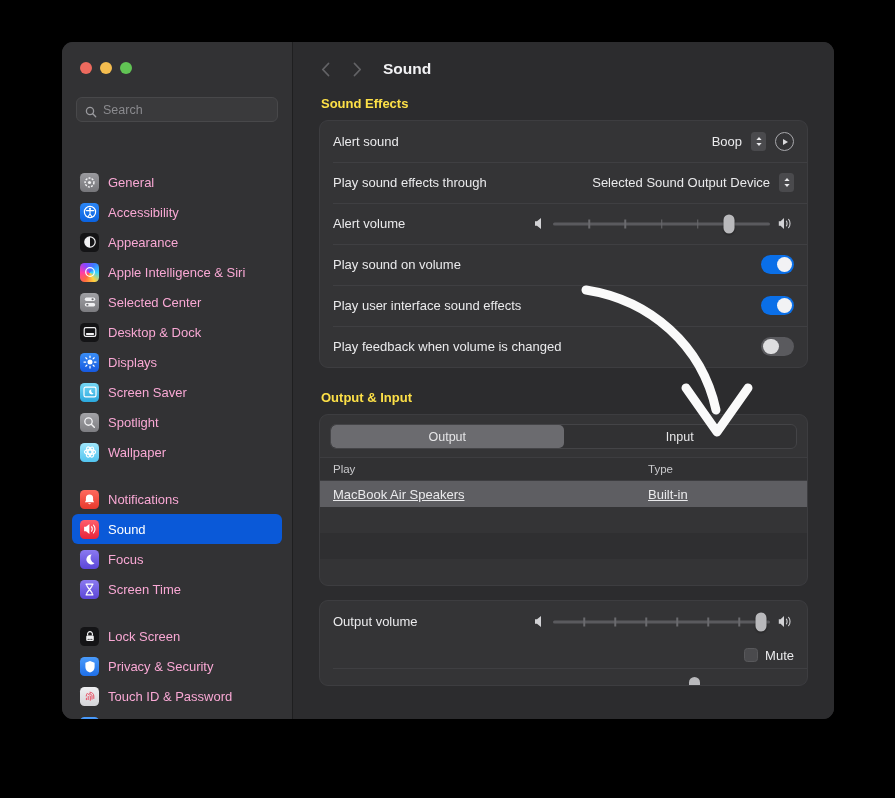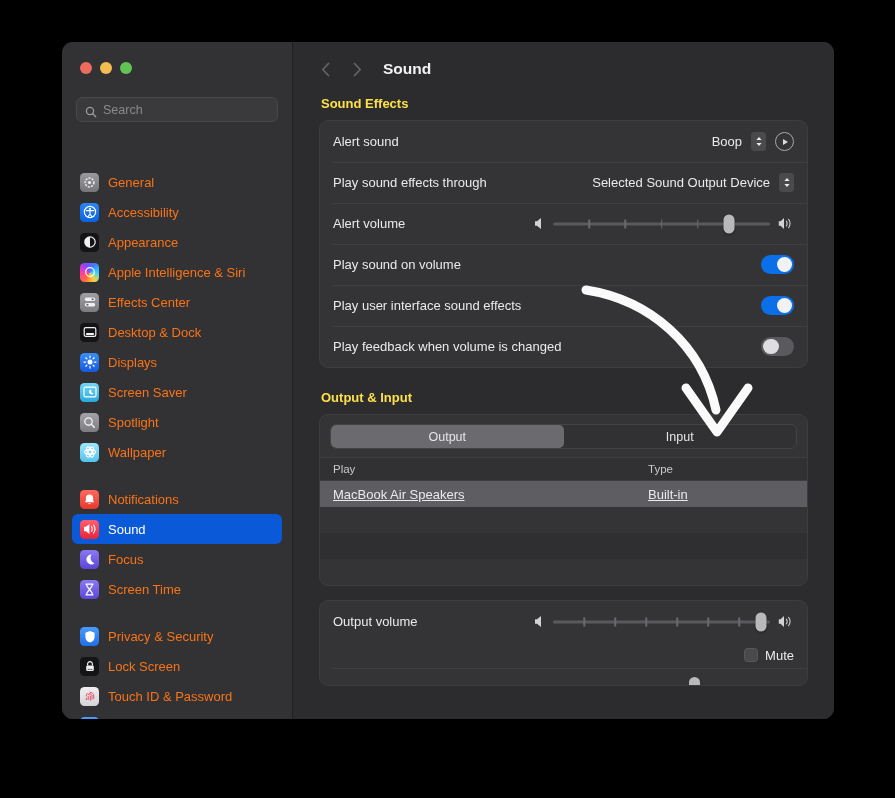--- a/index.html
+++ b/index.html
@@ -84,21 +84,21 @@
   }
   .nav-inner { padding: 0 10px; margin-top: -6px; }
 
   .nav-item {
     display: flex;
     align-items: center;
     gap: 9px;
     height: 30px;
     padding: 0 8px;
     border-radius: 6px;
-    color: #f97316;
+    color: #f9a8d4;
     font-size: 13px;
     white-space: nowrap;
   }
   .nav-item.selected { background: #0a59d8; color: #ffffff; }
 
   .nav-gap { height: 17px; }
 
   .ico {
     width: 19px; height: 19px;
     border-radius: 4.5px;
@@ -443,21 +443,21 @@
           </div>
           <div class="nav-item">
             <span class="ico" style="background: linear-gradient(rgb(160, 160, 164), rgb(124, 124, 128));">
               <svg width="12" height="12" viewBox="0 0 12 12">
                 <rect x="0.8" y="1.6" width="10.4" height="3.3" rx="1.65" fill="#f0f0f2"></rect>
                 <circle cx="8.6" cy="3.25" r="1.1" fill="#6a6a6e"></circle>
                 <rect x="0.8" y="7.1" width="10.4" height="3.3" rx="1.65" fill="#f0f0f2"></rect>
                 <circle cx="3.4" cy="8.75" r="1.1" fill="#6a6a6e"></circle>
               </svg>
             </span>
-            <span>Effects Center</span>
+            <span>Selected Center</span>
           </div>
           <div class="nav-item">
             <span class="ico" style="background: rgb(20, 20, 22);">
               <svg width="14" height="12" viewBox="0 0 14 12">
                 <rect x="1.2" y="1.6" width="11.6" height="8.8" rx="1.6" fill="none" stroke="#f0f0f2" stroke-width="1.2"></rect>
                 <rect x="2.9" y="7" width="8.2" height="1.9" rx="0.9" fill="#f0f0f2"></rect>
               </svg>
             </span>
             <span>Desktop &amp; Dock</span>
           </div>
@@ -534,38 +534,38 @@
           <div class="nav-item">
             <span class="ico" style="background: linear-gradient(rgb(139, 121, 240), rgb(91, 70, 216));">
               <svg width="11" height="13" viewBox="0 0 11 13">
                 <path d="M2 1.2h7M2 11.8h7M2.6 1.6c0 2.4 2 3.3 2.9 4.9.9-1.6 2.9-2.5 2.9-4.9M2.6 11.4c0-2.4 2-3.3 2.9-4.9.9 1.6 2.9 2.5 2.9 4.9" stroke="#fff" stroke-width="1.2" fill="none" stroke-linecap="round" stroke-linejoin="round"></path>
               </svg>
             </span>
             <span>Screen Time</span>
           </div>
           <div class="nav-gap"></div>
           <div class="nav-item">
-            <span class="ico" style="background: linear-gradient(rgb(74, 155, 251), rgb(31, 111, 232));">
-              <svg width="12" height="13" viewBox="0 0 12 13">
-                <path d="M6 0.9l4.6 1.9v4.1c0 3-2 4.8-4.6 5.6C3.4 11.7 1.4 9.9 1.4 6.9V2.8L6 0.9z" fill="#fff"></path>
-              </svg>
-            </span>
-            <span>Privacy &amp; Security</span>
-          </div>
-          <div class="nav-item">
             <span class="ico" style="background: rgb(20, 20, 22);">
               <svg width="12" height="13" viewBox="0 0 12 13">
                 <path d="M3.6 5.4V4a2.4 2.4 0 1 1 4.8 0v1.4" stroke="#f0f0f2" stroke-width="1.2" fill="none"></path>
                 <rect x="2.2" y="5.4" width="7.6" height="5.6" rx="1.3" fill="#f0f0f2"></rect>
                 <circle cx="4.2" cy="9.3" r="0.6" fill="#141416"></circle>
                 <circle cx="6" cy="9.3" r="0.6" fill="#141416"></circle>
                 <circle cx="7.8" cy="9.3" r="0.6" fill="#141416"></circle>
               </svg>
             </span>
             <span>Lock Screen</span>
+          </div>
+          <div class="nav-item">
+            <span class="ico" style="background: linear-gradient(rgb(74, 155, 251), rgb(31, 111, 232));">
+              <svg width="12" height="13" viewBox="0 0 12 13">
+                <path d="M6 0.9l4.6 1.9v4.1c0 3-2 4.8-4.6 5.6C3.4 11.7 1.4 9.9 1.4 6.9V2.8L6 0.9z" fill="#fff"></path>
+              </svg>
+            </span>
+            <span>Privacy &amp; Security</span>
           </div>
           <div class="nav-item">
             <span class="ico" style="background: linear-gradient(rgb(240, 240, 242), rgb(212, 212, 216));">
               <svg width="12" height="13" viewBox="0 0 12 13">
                 <g fill="none" stroke="#e8475c" stroke-width="0.95" stroke-linecap="round">
                   <path d="M6 2.2c2.1 0 3.8 1.7 3.8 3.8v2.5"></path>
                   <path d="M6 4c1.1 0 2 0.9 2 2v3.2"></path>
                   <path d="M6 5.8c0.2 0 0.3 0.1 0.3 0.3v4.2"></path>
                   <path d="M4.2 4.4c0.4-0.4 1.1-0.7 1.8-0.7"></path>
                   <path d="M2.2 6a3.8 3.8 0 0 1 1.1-2.7"></path>

